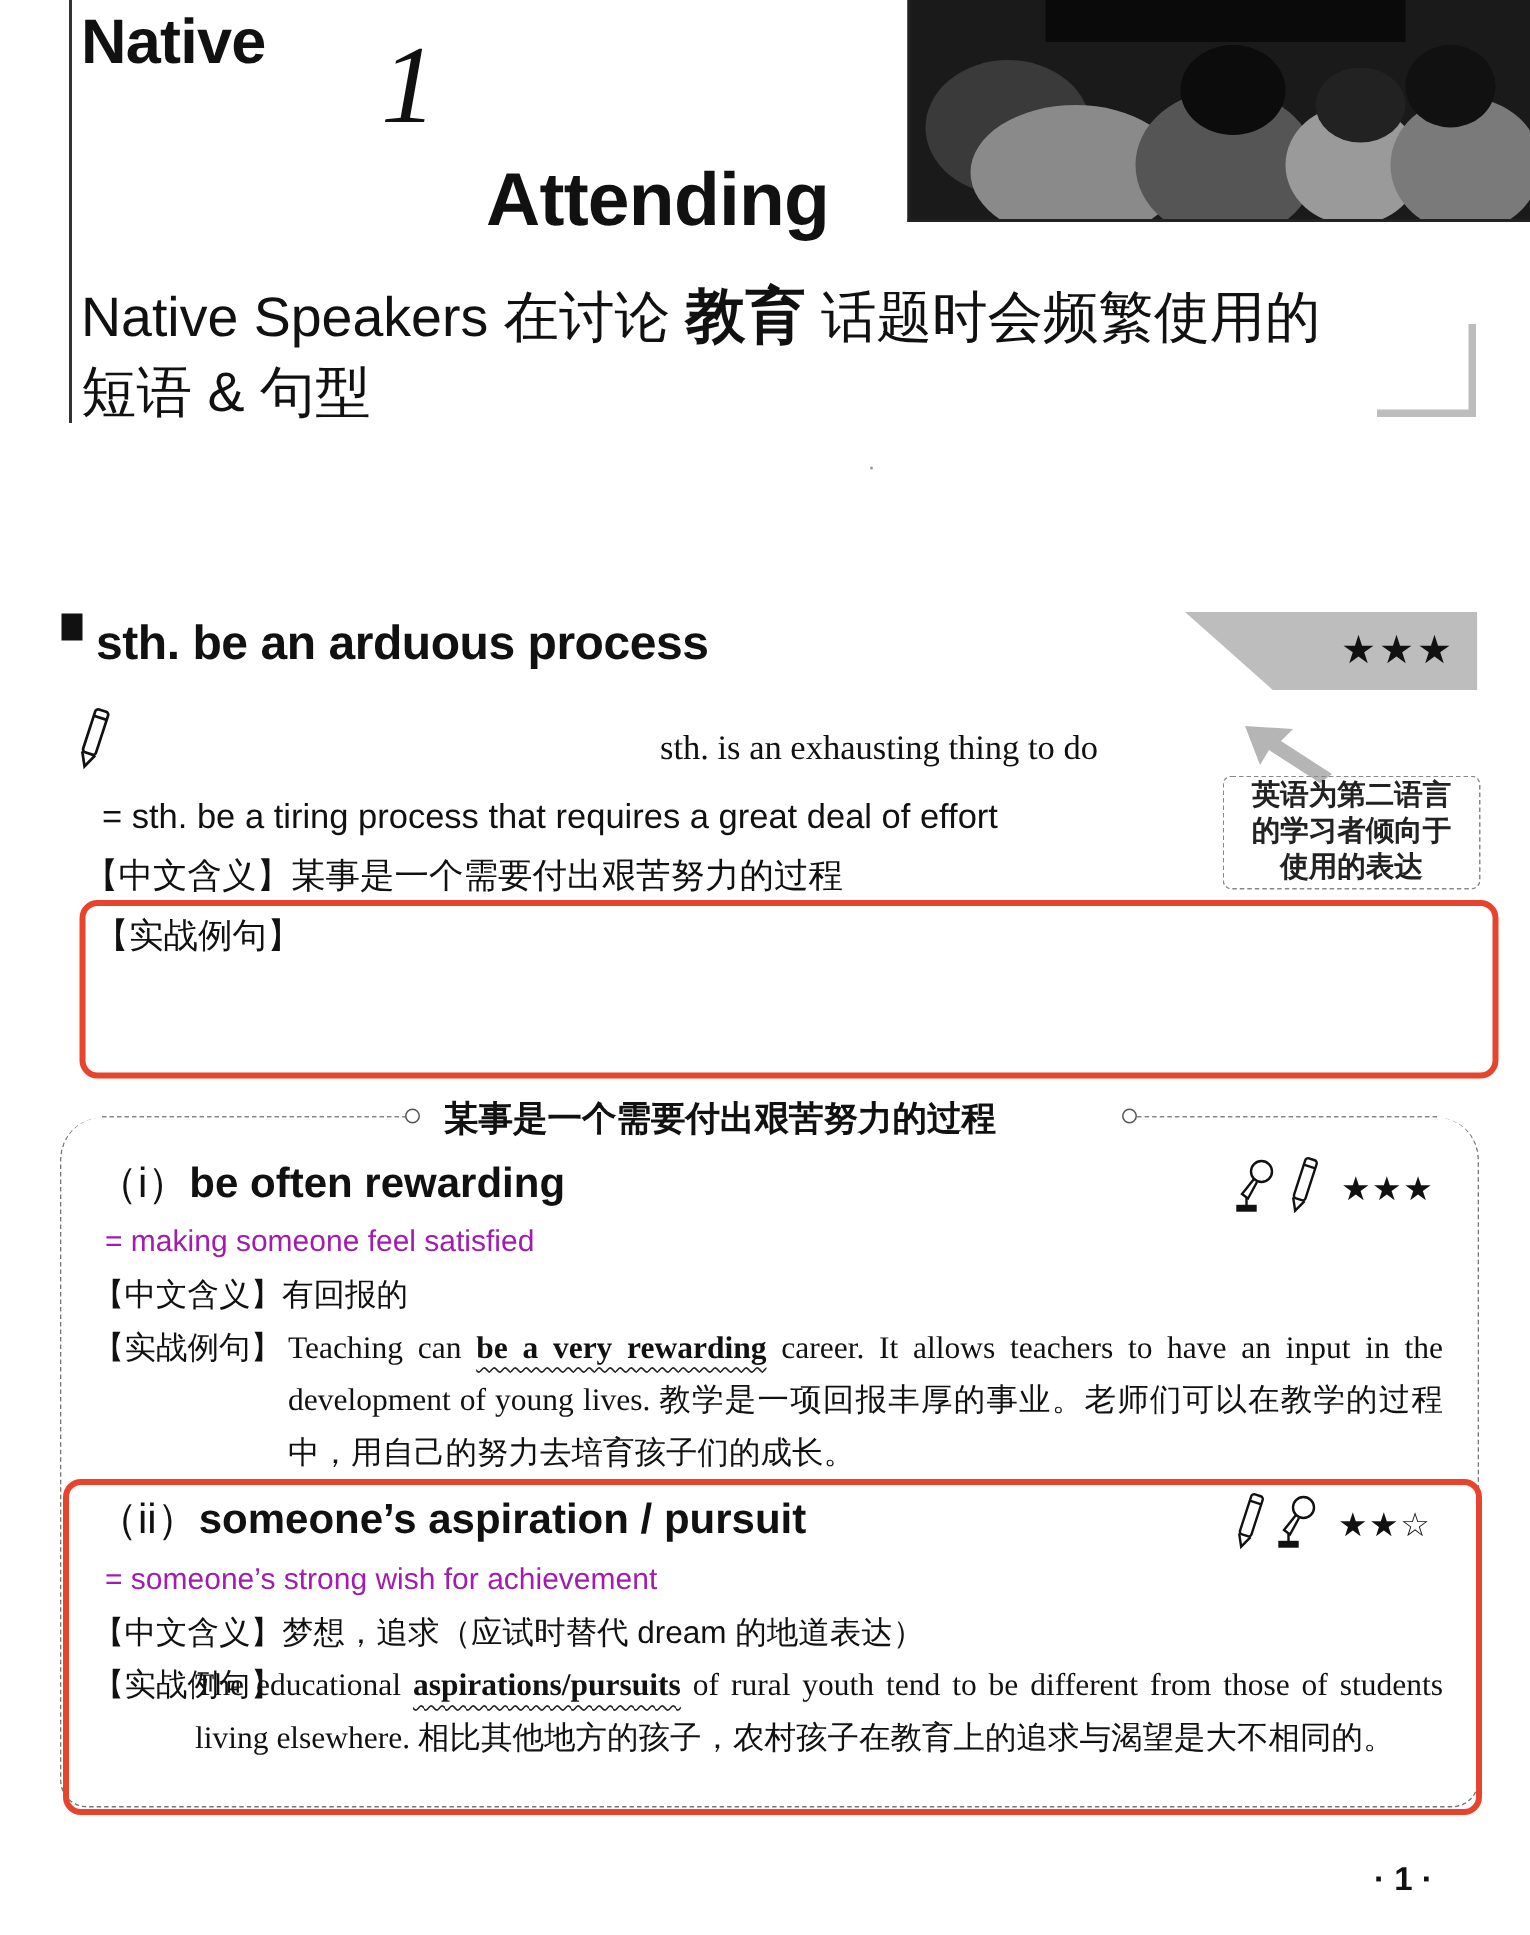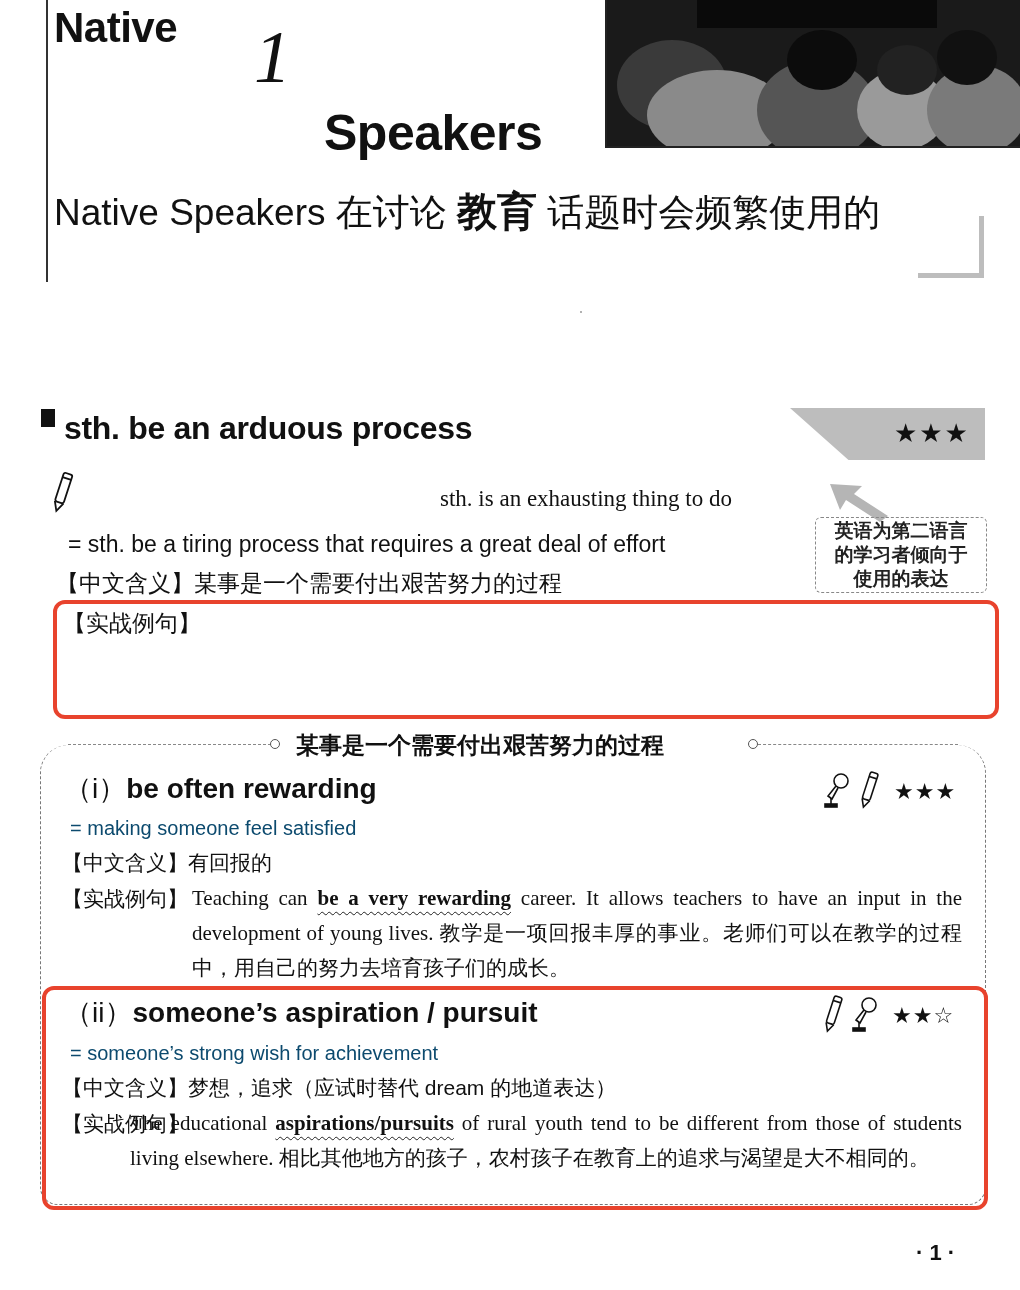--- a/index.html
+++ b/index.html
@@ -42,51 +42,52 @@
 
   
   .assoc-frame { left: 40px; top: 745px; width: 946px; height: 460px; border: 1.5px dashed #777; border-top: none; border-radius: 28px 28px 18px 18px; }
   .assoc-line-l { left: 68px; top: 744px; width: 203px; height: 0; border-top: 1.5px dashed #888; }
   .assoc-line-r { left: 758px; top: 744px; width: 200px; height: 0; border-top: 1.5px dashed #888; }
   .assoc-circle { width: 10px; height: 10px; border: 1.5px solid #555; border-radius: 50%; background: #fff; }
   .assoc-title { left: 292px; top: 730px; font-size: 23px; font-weight: bold; background: #fff; padding: 0 4px; }
 
   .sub-head { font-size: 28px; font-weight: bold; }
   .sub-head .idx { font-weight: normal; }
-  .sub-def { font-size: 20px; color: #0c4a6e; }
+  .sub-def { font-size: 20px; color: #a21caf; }
   .sub-line { font-size: 21px; }
 
   .icons-row { display: flex; align-items: center; gap: 6px; }
   .stars { font-size: 22px; letter-spacing: 1px; }
 
   .page-num { left: 916px; top: 1240px; font-size: 22px; font-weight: bold; }
   .faint-dot { width: 2px; height: 2px; background: #999; border-radius: 50%; }
 </style>
 </head>
 <body>
 
 <div class="abs left-rule"></div>
 <div class="abs lesson-word">Native</div>
 <div class="abs lesson-num">1</div>
-<div class="abs topic">Speakers</div>
+<div class="abs topic">Attending</div>
 
 <div class="abs photo">
   <div class="blob" style="left:10px;top:40px;width:110px;height:90px;background:#3a3a3a;"></div>
   <div class="blob" style="left:40px;top:70px;width:140px;height:90px;background:#8a8a8a;"></div>
   <div class="blob" style="left:150px;top:60px;width:120px;height:100px;background:#555;"></div>
   <div class="blob" style="left:180px;top:30px;width:70px;height:60px;background:#0c0c0c;"></div>
   <div class="blob" style="left:250px;top:70px;width:90px;height:80px;background:#9a9a9a;"></div>
   <div class="blob" style="left:270px;top:45px;width:60px;height:50px;background:#222;"></div>
   <div class="blob" style="left:320px;top:65px;width:100px;height:90px;background:#7a7a7a;"></div>
   <div class="blob" style="left:330px;top:30px;width:60px;height:55px;background:#111;"></div>
   <div class="abs" style="left:90px;top:0;width:240px;height:28px;background:#0a0a0a;"></div>
 </div>
 
 <div class="abs subtitle">
   <span>Native Speakers 在讨论 </span><span class="hl">教育</span><span> 话题时会频繁使用的</span><br>
+  <span>短语 &amp; 句型</span>
 </div>
 <div class="abs corner-mark"></div>
 <div class="abs faint-dot" style="left:580px;top:311px;"></div>
 
 <div class="abs bullet-sq"></div>
 <div class="abs main-phrase">sth. be an arduous process</div>
 <div class="abs star-band"></div>
 <div class="abs star-band-stars">★★★</div>
 
 <div class="abs pencil-main">

